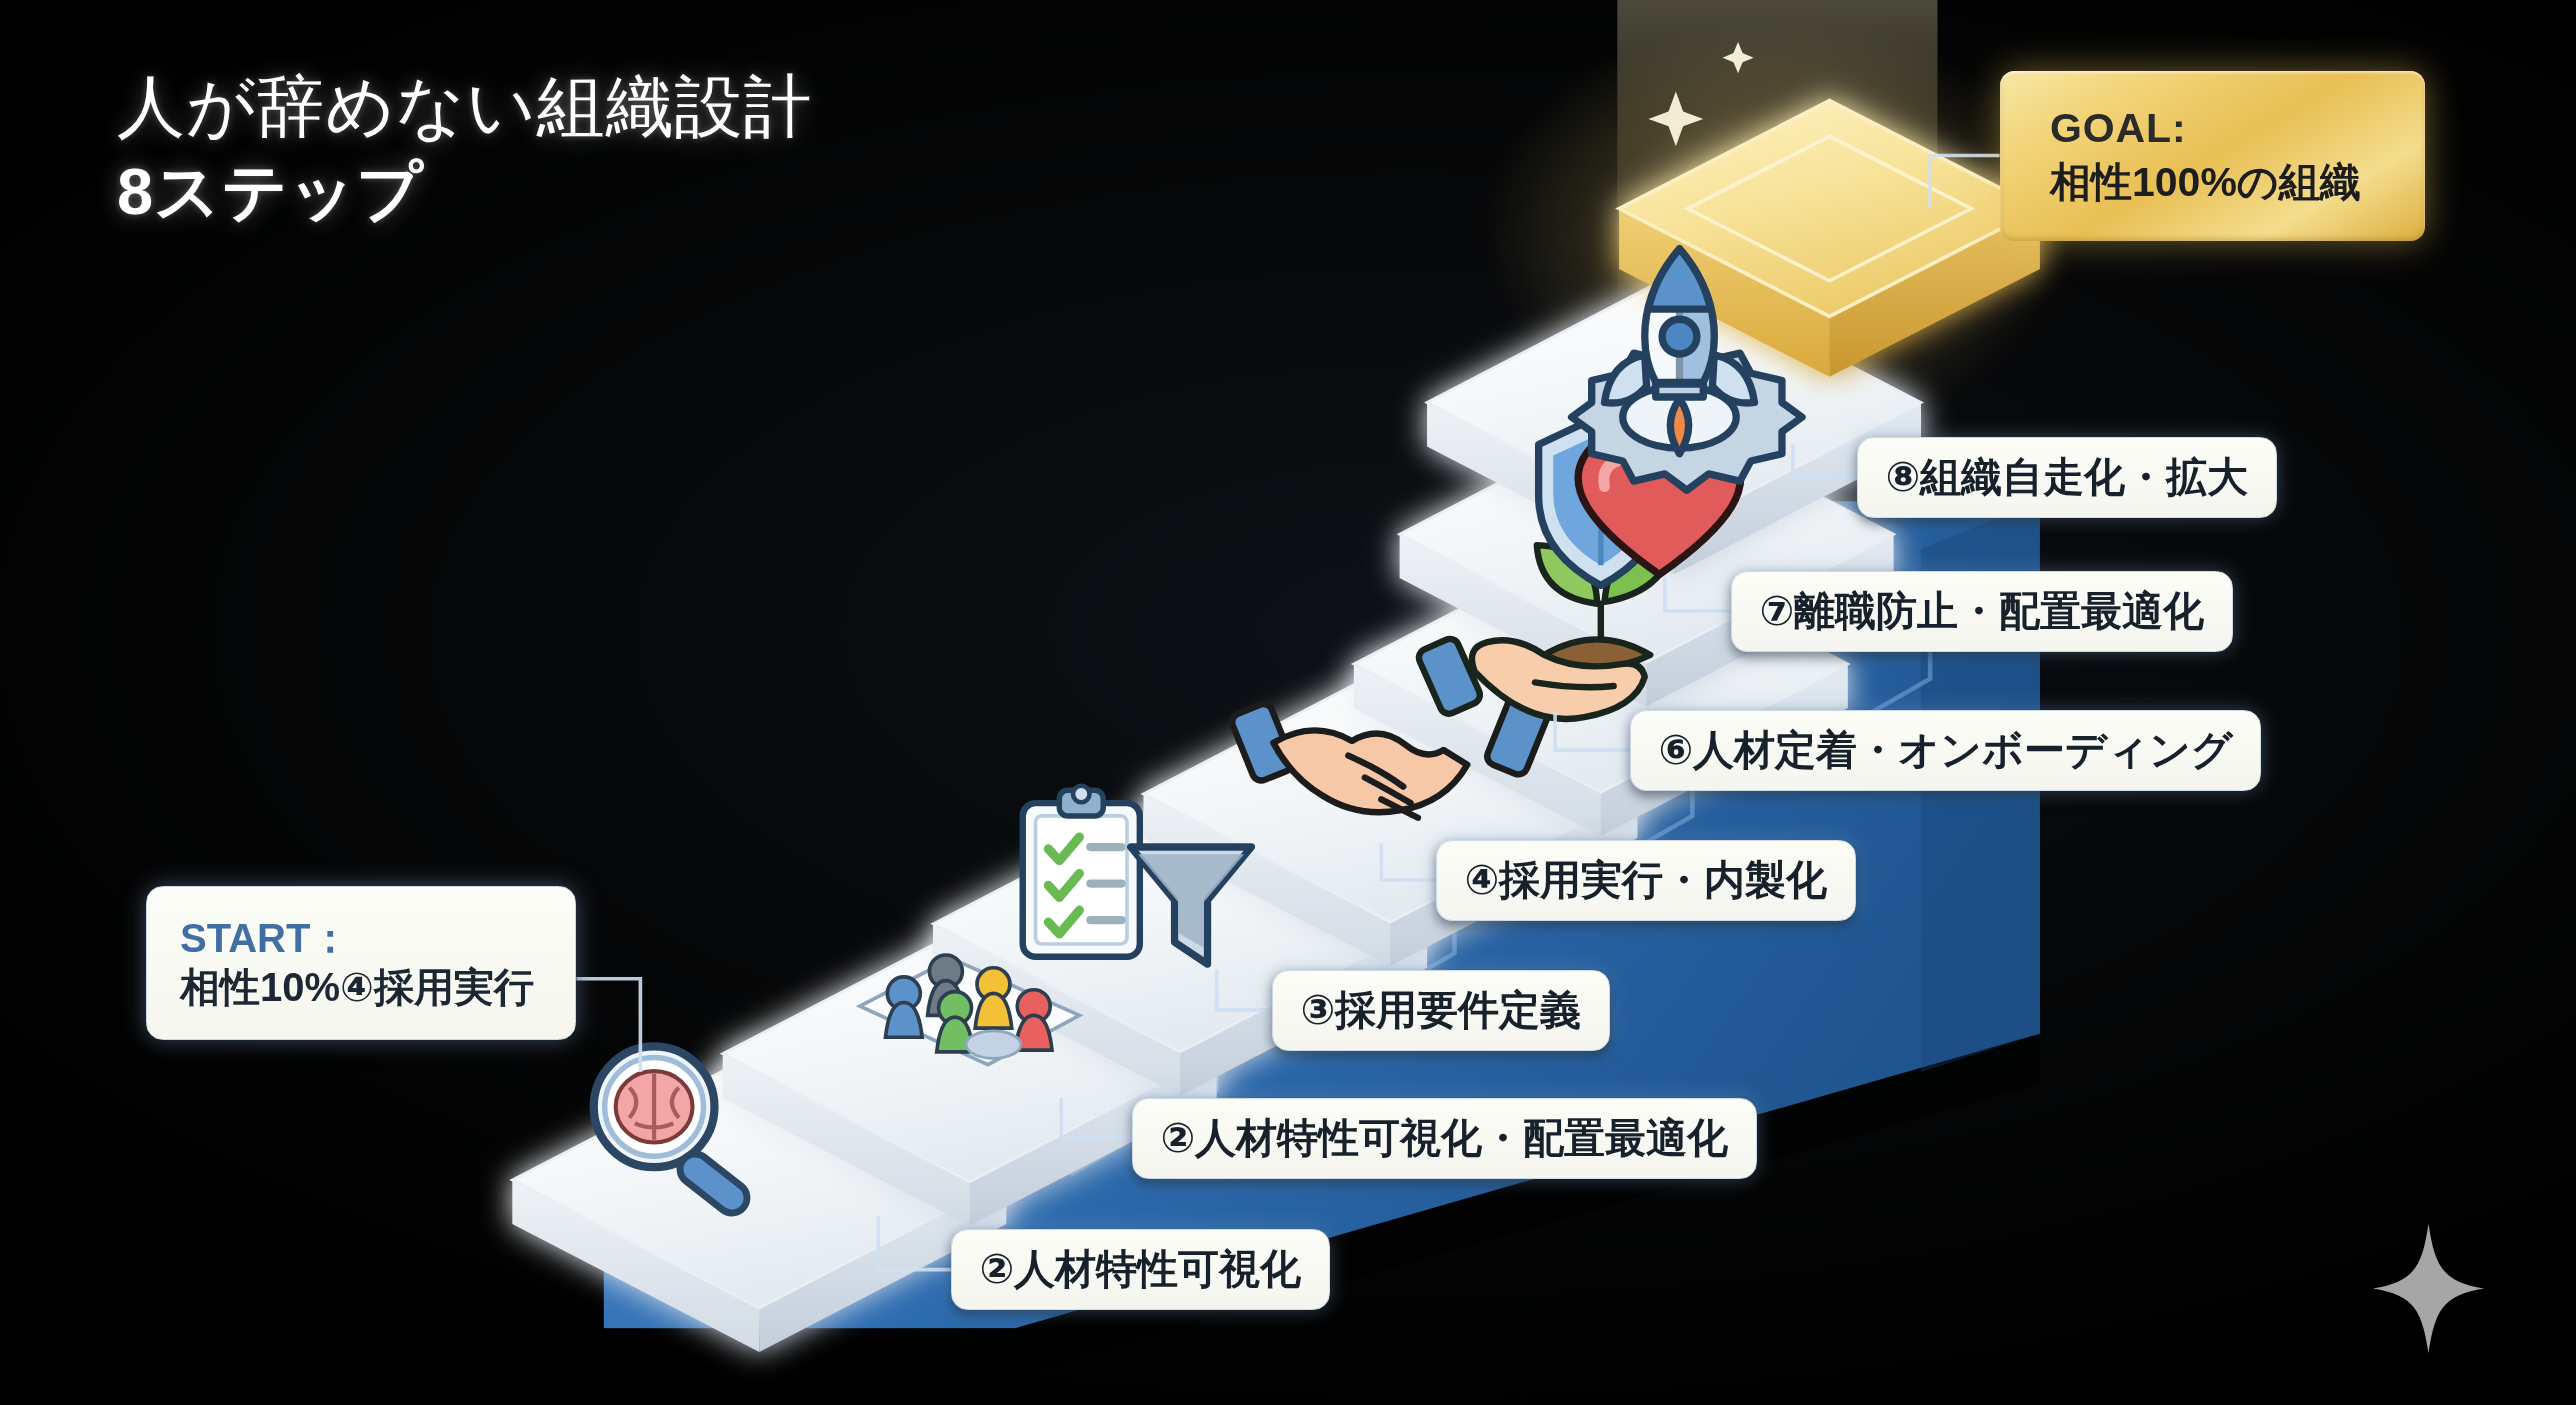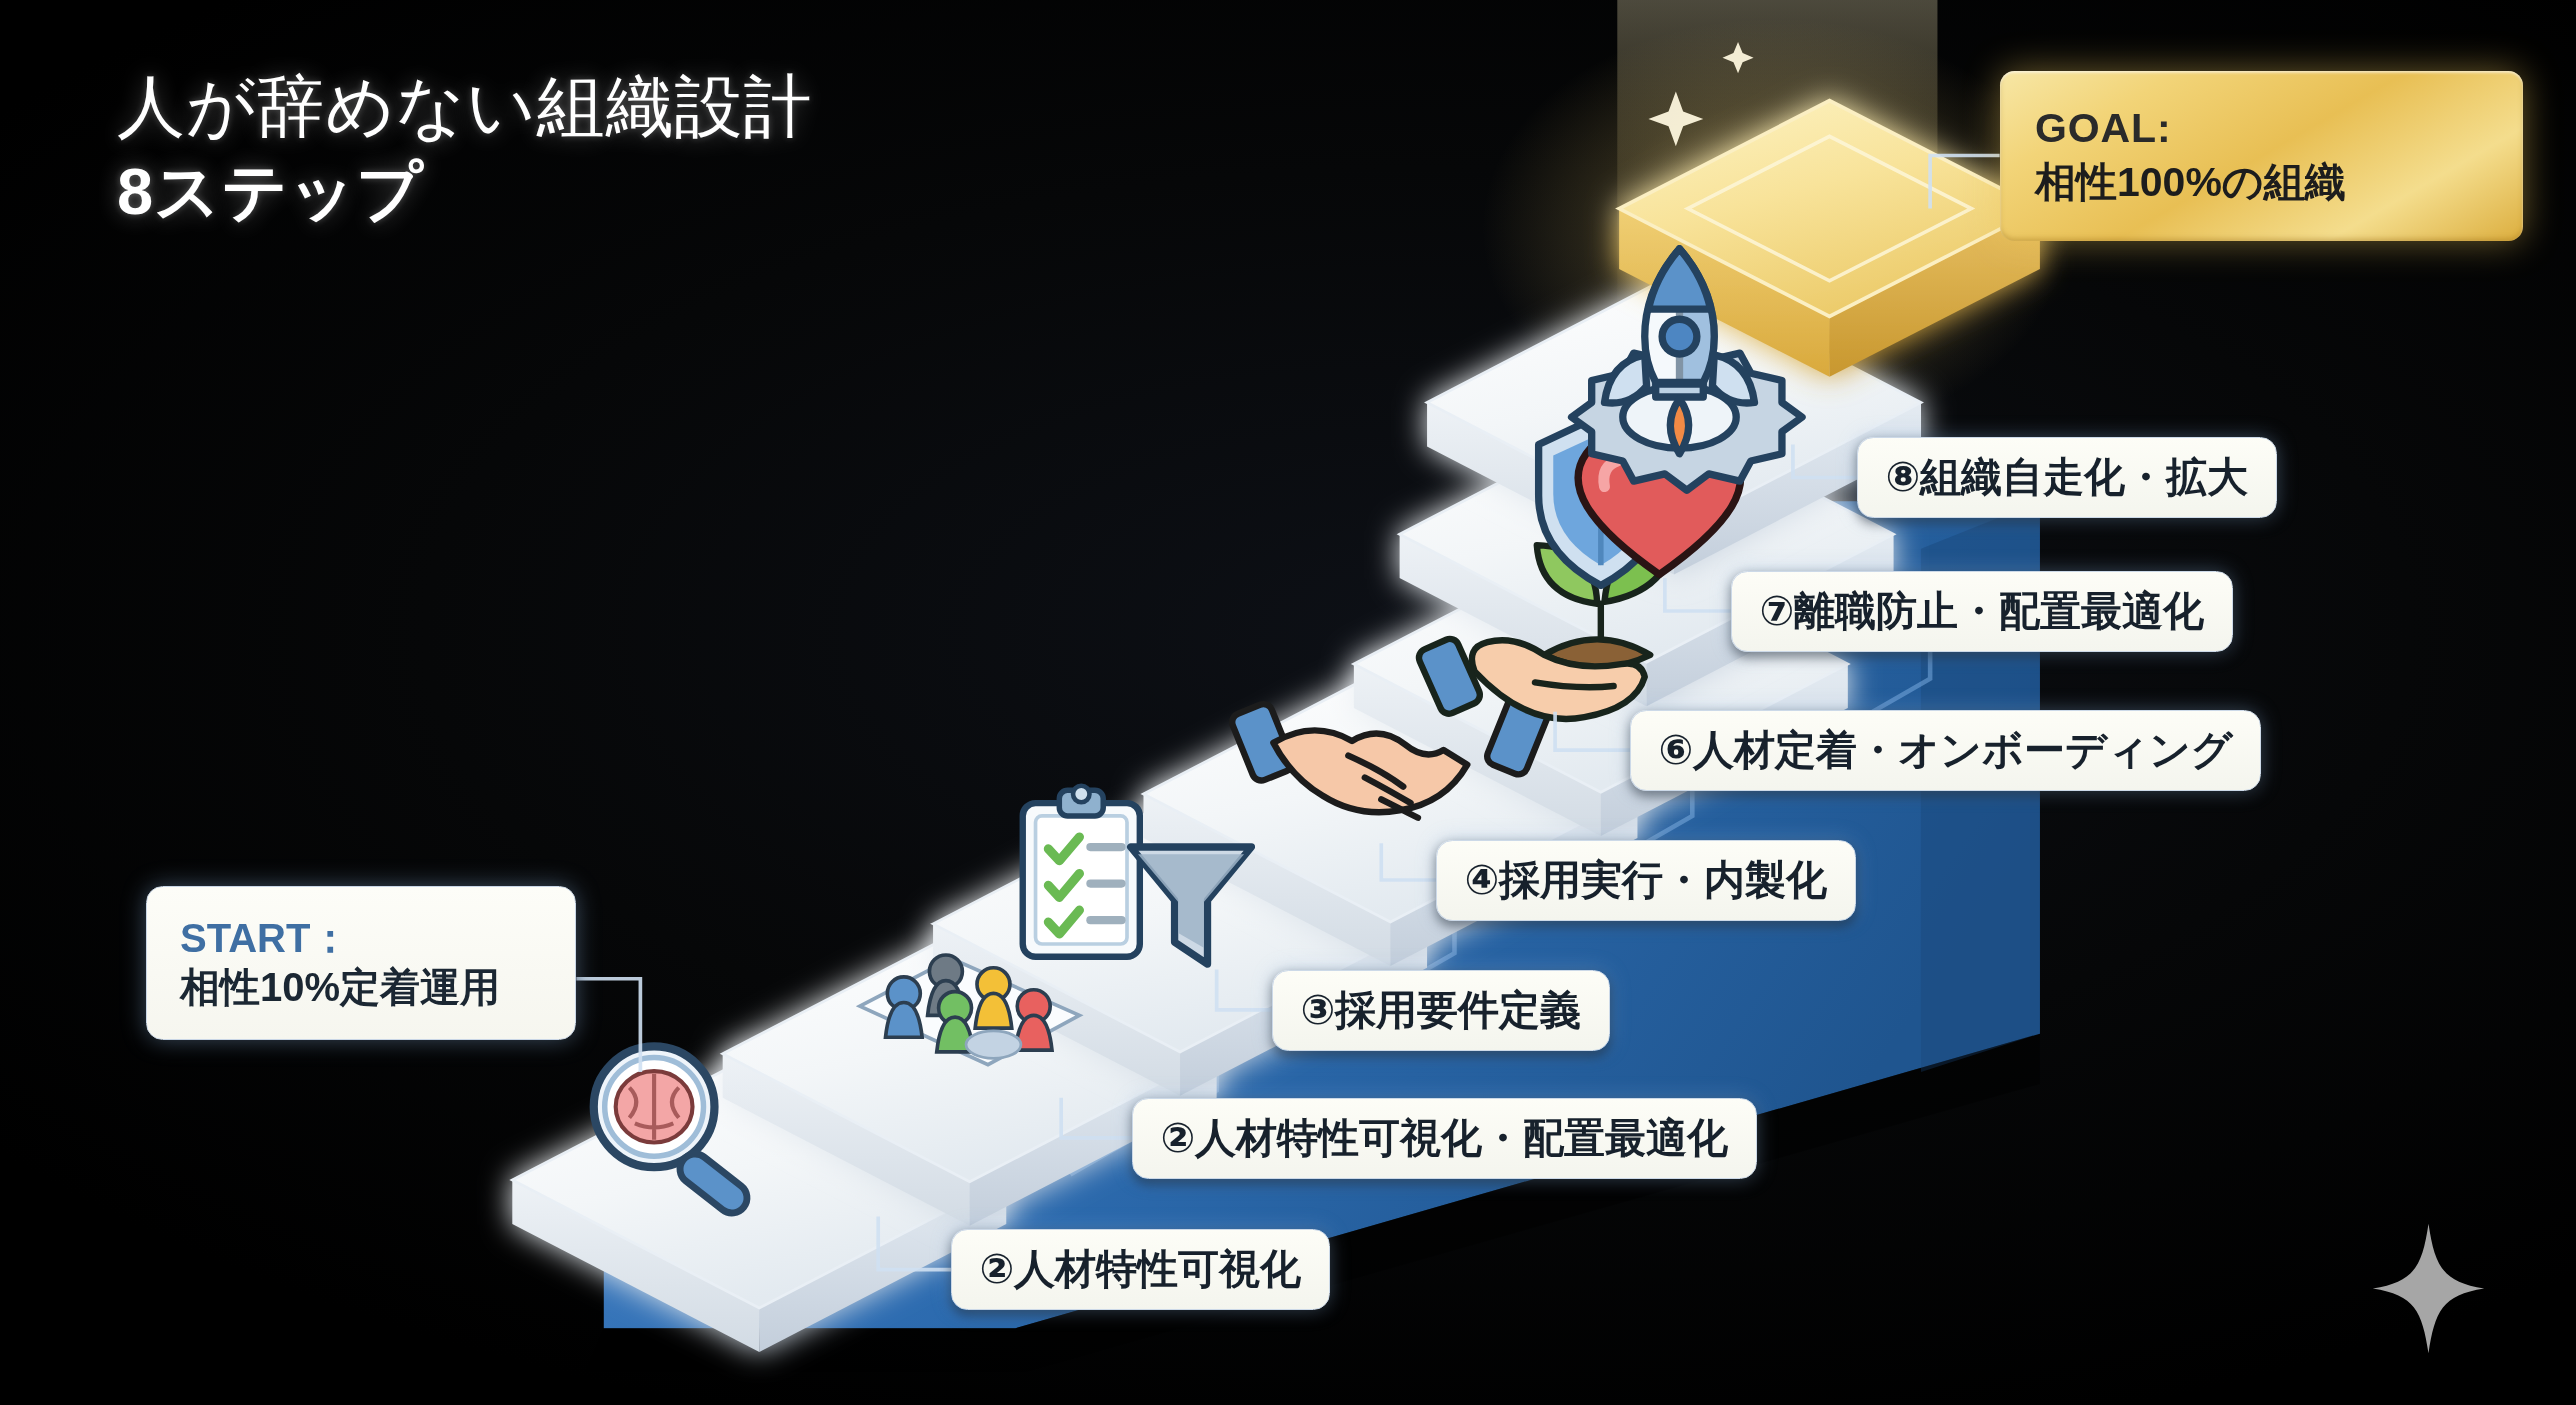--- a/index.html
+++ b/index.html
@@ -26,27 +26,27 @@
   }
   .title-line2{
     color:#fff;font-size:65px;font-weight:bold;line-height:1.2;margin-top:9.1px;
     letter-spacing:0.9px;
     text-shadow:0 0 24px rgba(255,255,255,.32),0 0 7.3px rgba(255,255,255,.25);
     white-space:nowrap;
   }
 
   
   .goal-badge{
-    position:absolute;left:2000px;top:71px;width:523px;height:170px;
+    position:absolute;left:2000px;top:71px;width:425px;height:170px;
     border-radius:14.6px;z-index:45;
     background:linear-gradient(150deg,#f7e7a6 0%,#f2d478 22%,#e8bf54 50%,#f4dd8d 76%,#dcae3e 100%);
     box-shadow:0 0 37px rgba(240,200,90,.45),inset 0 1.8px 2.7px rgba(255,255,255,.65),
                inset 0 -2.7px 5.5px rgba(150,105,20,.35);
     display:flex;flex-direction:column;justify-content:center;
-    padding:0 35px;box-sizing:border-box;
+    padding:0 50px;box-sizing:border-box;
   }
   .goal-l1{font-size:41px;font-weight:bold;color:#2a2a2a;line-height:1.15;letter-spacing:0.9px;}
   .goal-l2{font-size:41px;font-weight:bold;color:#1d1d1d;line-height:1.2;margin-top:5.5px;white-space:nowrap;}
 
   
   .start-badge{
     position:absolute;left:146px;top:886px;width:430px;height:154px;
     border-radius:16.5px;z-index:45;
     background:linear-gradient(180deg,#fdfdf8 0%,#f6f6ef 100%);
     border:1.8px solid #c9d6e6;
@@ -380,21 +380,21 @@
     <div class="title-line2">8ステップ</div>
   </div>
 
   <div class="goal-badge">
     <div class="goal-l1">GOAL:</div>
     <div class="goal-l2">相性100%の組織</div>
   </div>
 
   <div class="start-badge">
     <div class="start-l1">START：</div>
-    <div class="start-l2">相性10%定着運用</div>
+    <div class="start-l2">相性10%④採用実行</div>
   </div>
 
   <div class="step-label" style="left:951px;top:1229px;">②人材特性可視化</div>
 
   <div class="step-label" style="left:1272px;top:970px;">③採用要件定義</div>
 
   <div class="step-label" style="left:1132px;top:1098px;">②人材特性可視化・配置最適化</div>
 
   <div class="step-label" style="left:1436px;top:840px;">④採用実行・内製化</div>
 

